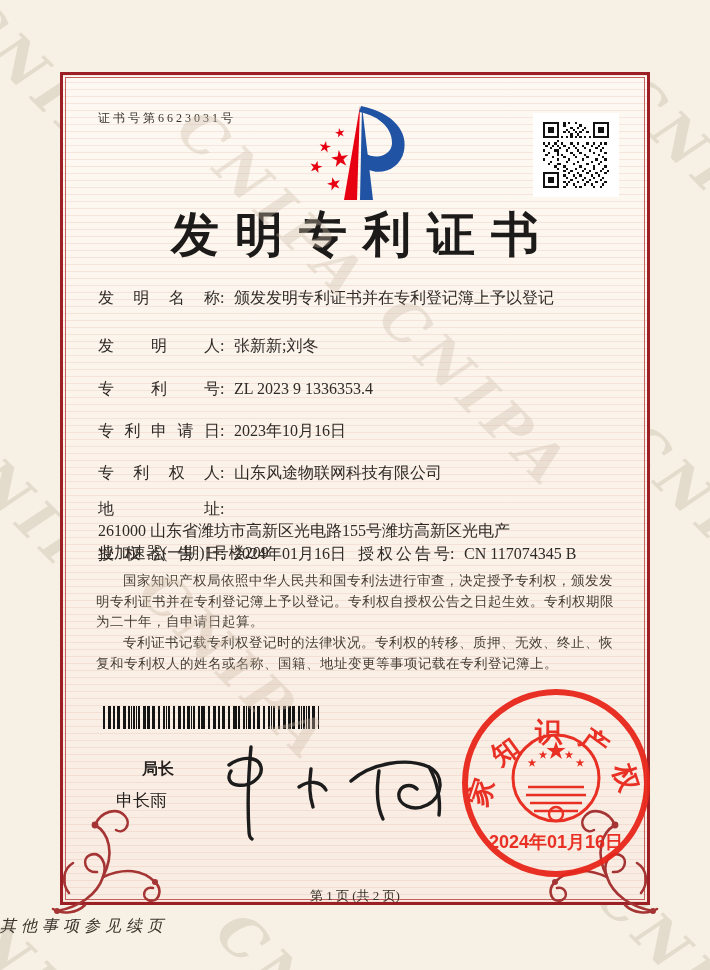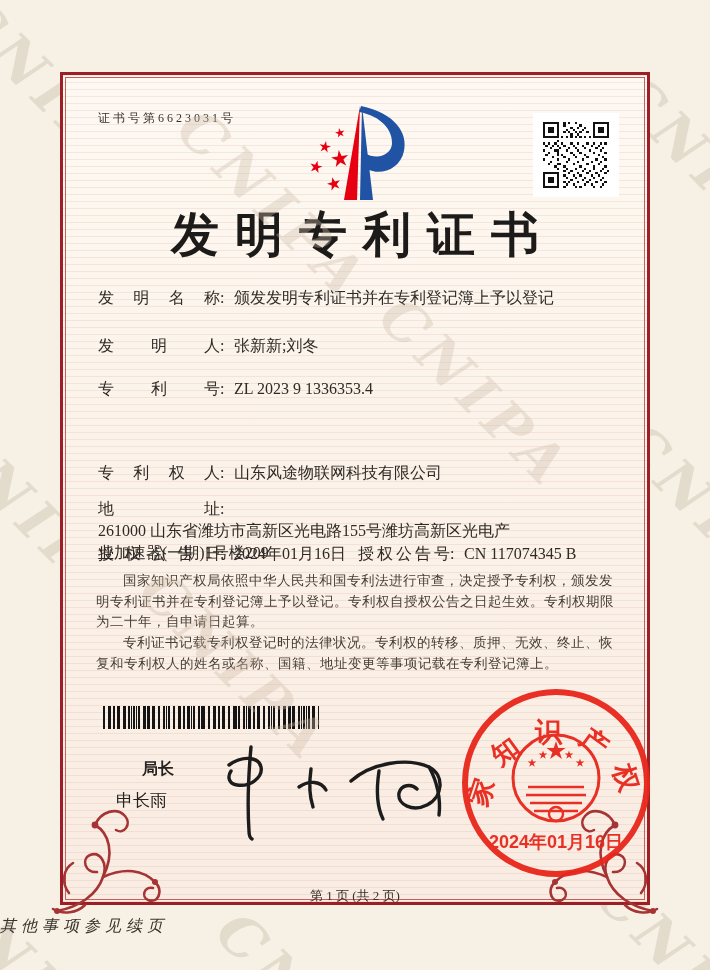--- a/index.html
+++ b/index.html
@@ -161,20 +161,23 @@
 
   <div class="field" style="top:212px;">
     <span class="lbl">发明名称</span><span class="colon">:</span><span class="val">颁发发明专利证书并在专利登记簿上予以登记</span>
   </div>
   <div class="field" style="top:260px;">
     <span class="lbl">发明人</span><span class="colon">:</span><span class="val">张新新;刘冬</span>
   </div>
   <div class="field" style="top:303px;">
     <span class="lbl">专利号</span><span class="colon">:</span><span class="val">ZL 2023 9 1336353.4</span>
   </div>
+  <div class="field" style="top:345px;">
+    <span class="lbl">专利申请日</span><span class="colon">:</span><span class="val">2023年10月16日</span>
+  </div>
   <div class="field" style="top:387px;">
     <span class="lbl">专利权人</span><span class="colon">:</span><span class="val">山东风途物联网科技有限公司</span>
   </div>
   <div class="field" style="top:423px;">
     <span class="lbl">地址</span><span class="colon">:</span><span class="val">261000 山东省潍坊市高新区光电路155号潍坊高新区光电产业加速器(一期)1号楼209</span>
   </div>
   <div class="field" style="top:468px;">
     <span class="lbl">授权公告日</span><span class="colon">:</span><span class="val">2024年01月16日</span>
   </div>
   <div class="field pair2" style="top:468px;">

